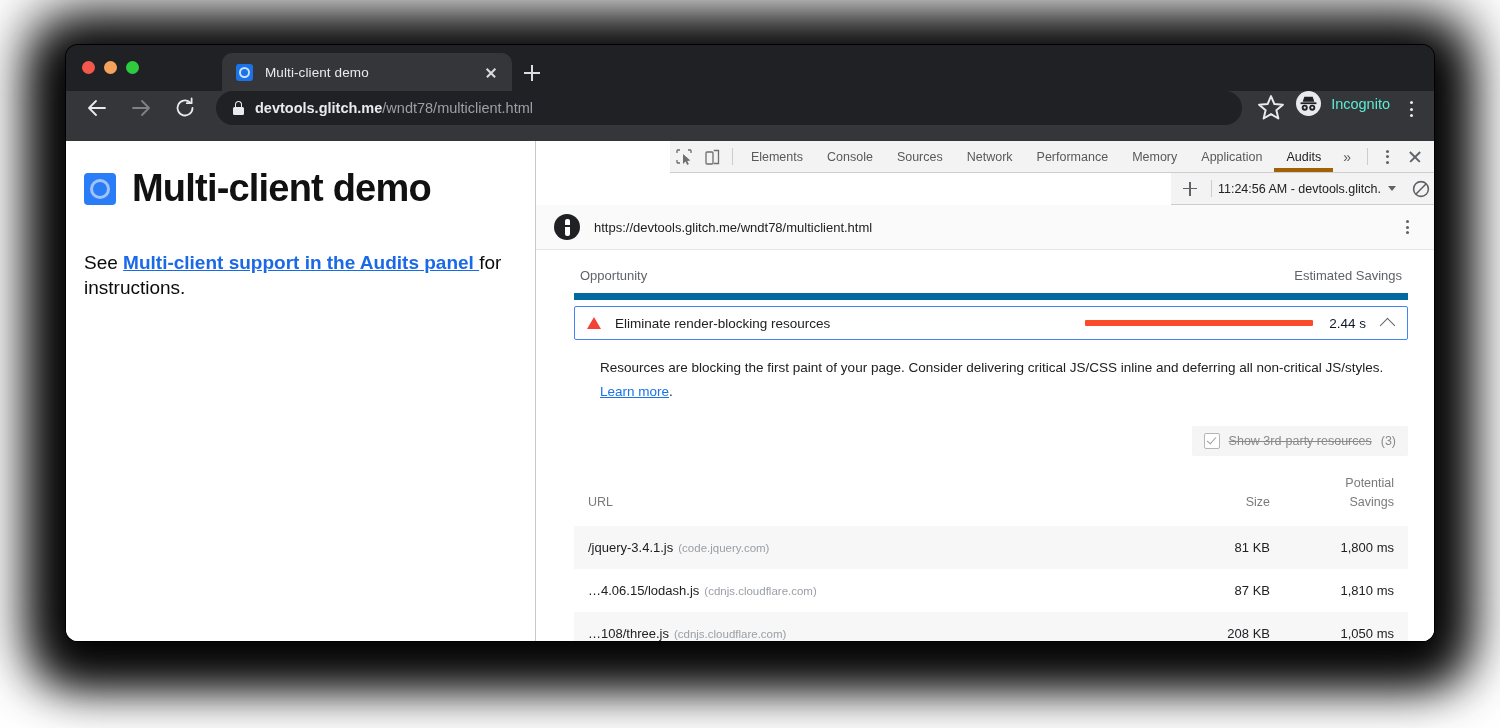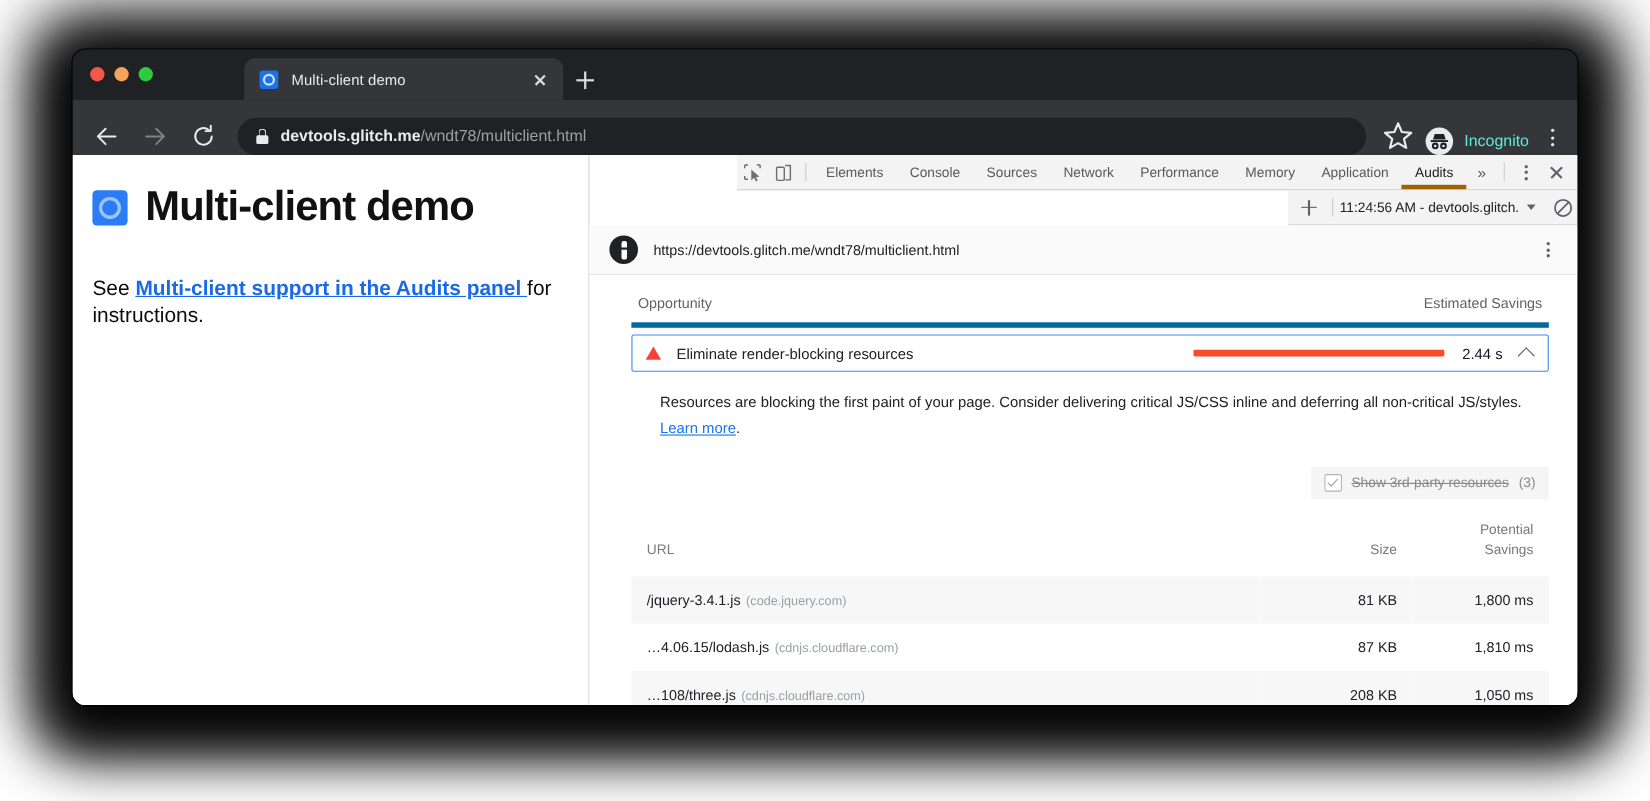--- a/index.html
+++ b/index.html
@@ -121,21 +121,21 @@
   }
   .newtab::before { left: 6px; top: 13.2px; width: 16px; height: 1.6px; }
   .newtab::after  { left: 13.2px; top: 6px; width: 1.6px; height: 16px; }
 
   
   .toolbar {
     position: relative;
     height: 50px;
     background: #35363a;
     display: flex;
-    align-items: flex-end;
+    align-items: flex-start;
   }
   .nav-btn {
     width: 34px; height: 34px;
     margin-left: 10px;
     position: relative;
     flex: 0 0 auto;
   }
   .nav-btn:first-child { margin-left: 14px; }
   .arrow-svg { display:block; position:absolute; left: 5px; top: 5px; }
 
@@ -455,21 +455,21 @@
   .report-body {
     padding: 0 26px 0 38px;
   }
   .opp-head {
     display: flex;
     justify-content: space-between;
     align-items: flex-end;
     font-size: 13px;
     color: #5f6368;
     padding: 18px 6px 10px 6px;
-    border-bottom: 5px solid #0369a1;
+    border-bottom: 7px solid #0369a1;
   }
 
   .opp-row {
     margin-top: 6px;
     border: 1px solid #4285f4;
     border-radius: 2px;
     height: 34px;
     display: flex;
     align-items: center;
     padding: 0 8px 0 8px;

